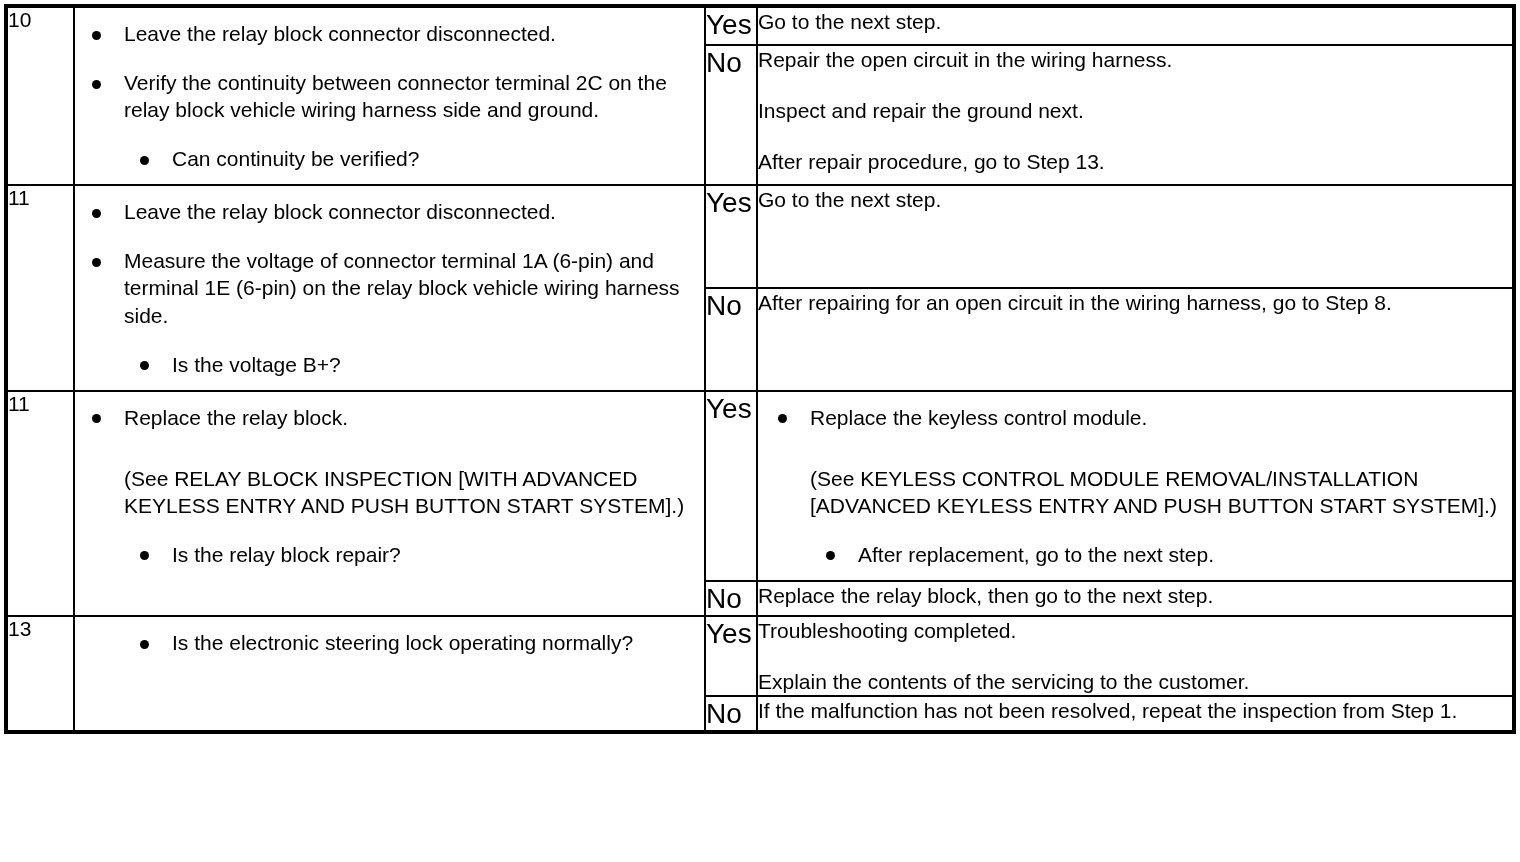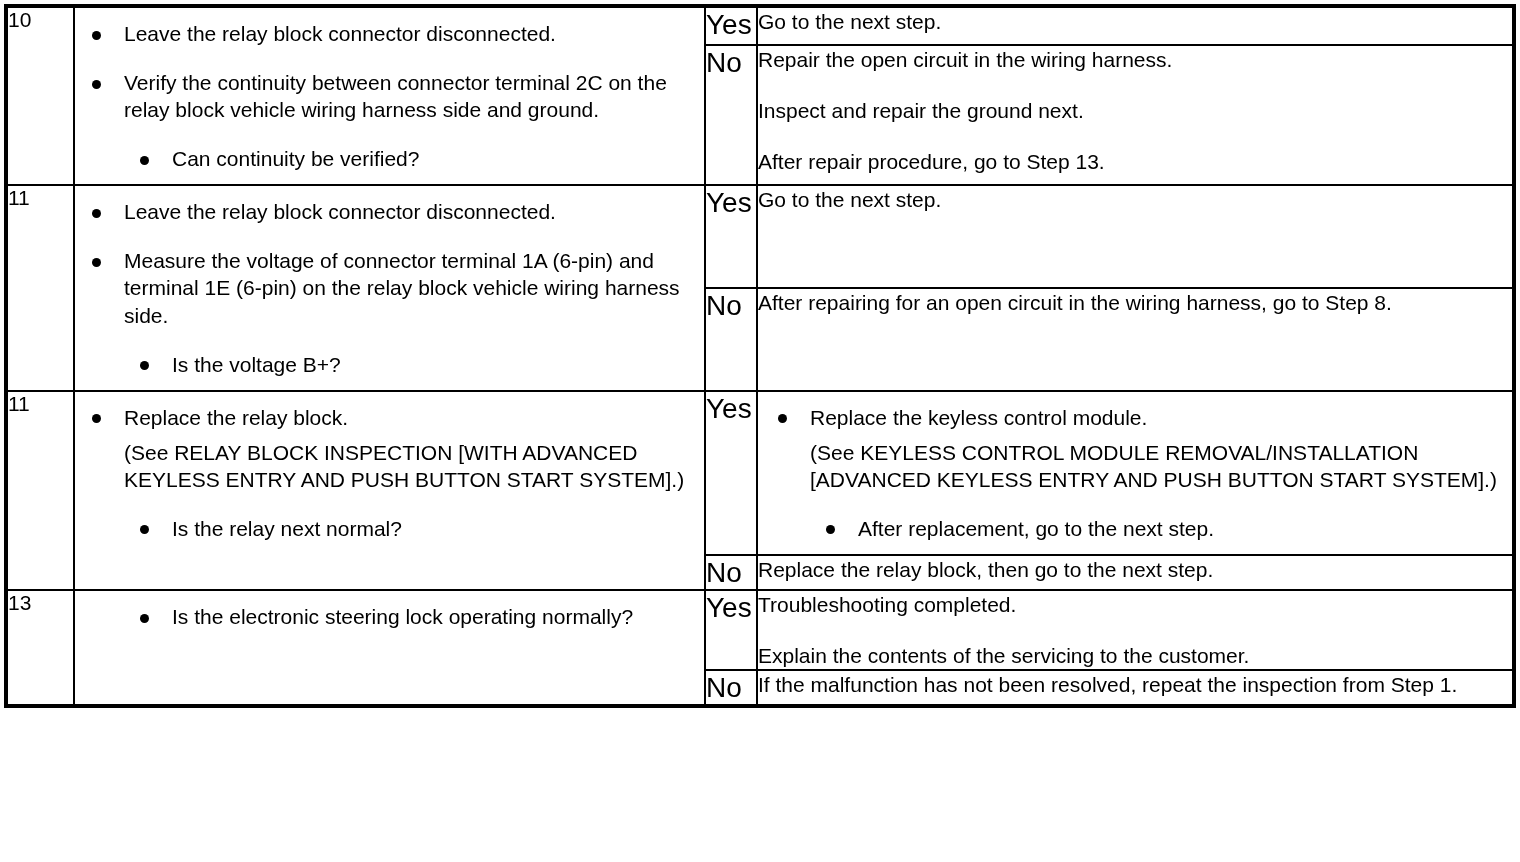--- a/index.html
+++ b/index.html
@@ -89,21 +89,21 @@
     width: 9px;
     height: 9px;
     background: #000;
     border-radius: 50%;
   }
   .li-text {
     display: block;
   }
   .li-note {
     display: block;
-    margin-top: 8px;
+    margin-top: 34px;
   }
 
   
   .plist {
     margin: 0;
     padding: 0;
   }
   .plist > .para {
     font-size: 21px;
     line-height: 1.29;
@@ -222,21 +222,21 @@
         </td>
         <td class="cell-body" rowspan="2">
           <ul class="blist">
             <li>
               <span class="bullet"></span>
               <span class="li-text">Replace the relay block.</span>
               <span class="li-note">(See RELAY BLOCK INSPECTION [WITH ADVANCED KEYLESS ENTRY AND PUSH BUTTON START SYSTEM].)</span>
             </li>
             <li>
               <span class="bullet"></span>
-              <span class="li-text">Is the relay next normal?</span>
+              <span class="li-text">Is the relay block repair?</span>
             </li>
           </ul>
         </td>
         <td class="answer">
           <span>Yes</span>
         </td>
         <td class="cell-result">
           <ul class="blist indent">
             <li>
               <span class="bullet"></span>

